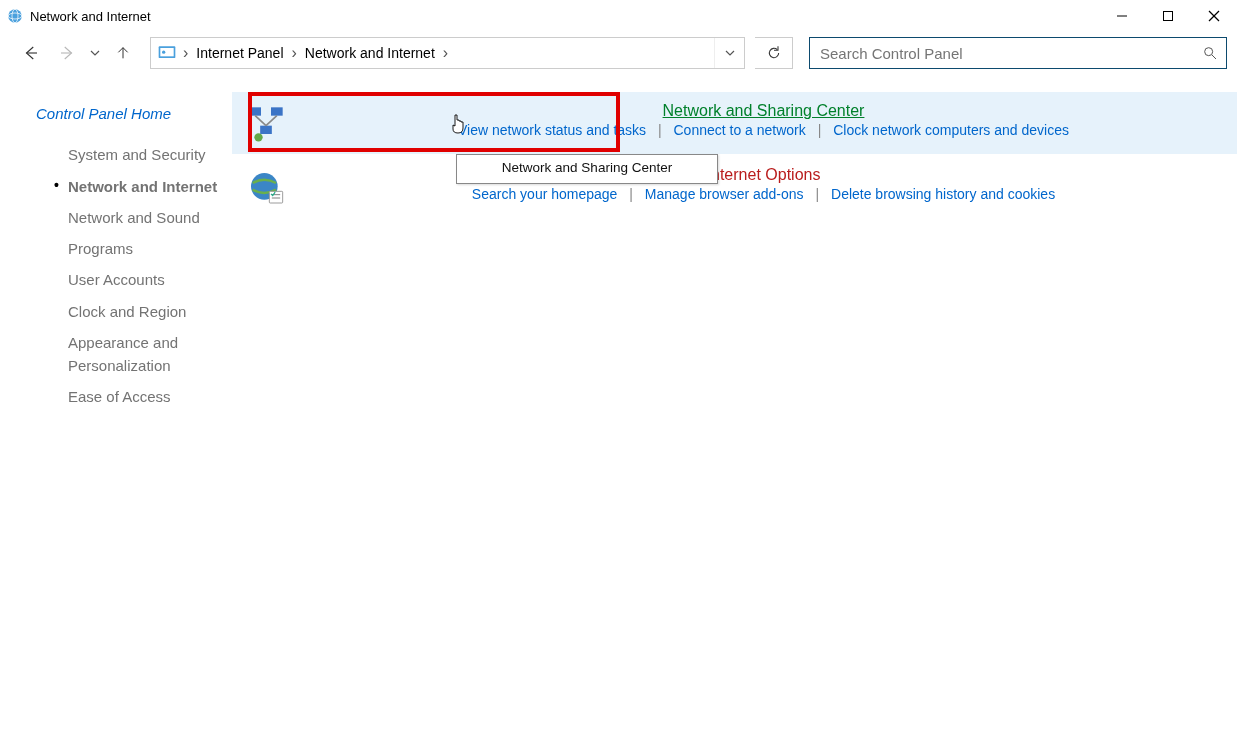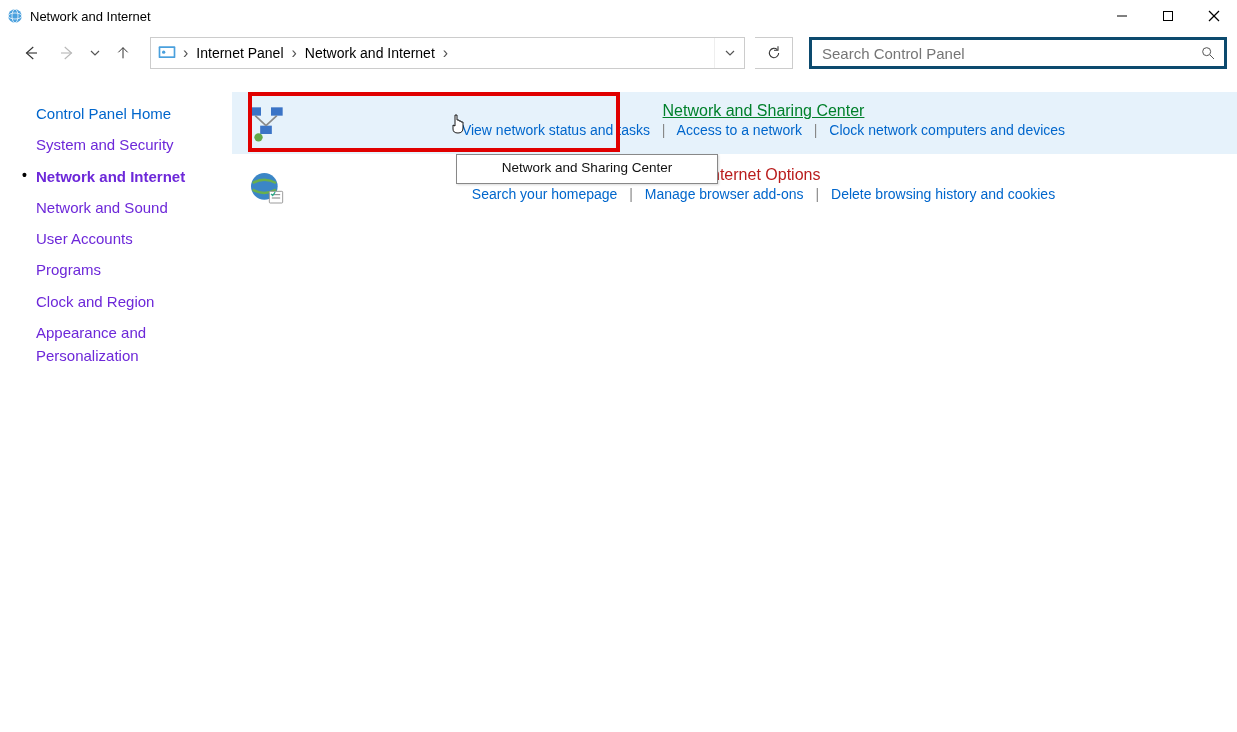--- a/index.html
+++ b/index.html
@@ -18,32 +18,32 @@
   
   .navbar { height:42px; display:flex; align-items:center; padding:0 10px 0 14px; gap:2px;}
   .navbtn { width:34px; height:34px; display:flex; align-items:center; justify-content:center; }
   .navbtn svg { stroke:#333; fill:none; }
   .breadcrumb-wrap { flex:1; height:32px; border:1px solid #ccc; display:flex; align-items:center; margin:0 8px; }
   .bc-icon { width:20px; height:20px; margin-left:6px; margin-right:4px; }
   .bc { padding:0 6px; height:100%; display:flex; align-items:center; font-size:14px;}
   .bc-sep { color:#555; padding:0 2px;}
   .bc-expand { width:30px; height:30px; margin-left:auto; display:flex; align-items:center; justify-content:center; border-left:1px solid #eee;}
   .refresh { width:38px; height:32px; border:1px solid #ccc; border-left:none; display:flex; align-items:center; justify-content:center;}
-  .search { width:418px; height:32px; border:3px solid #0c4a6e; display:flex; align-items:center; padding:0 8px; margin-left:14px;gap:12px;}
+  .search { width:418px; height:32px; border:1px solid #0c4a6e; display:flex; align-items:center; padding:0 8px; margin-left:14px;gap:12px;}
   .search input { border:none; outline:none; flex:1; font-size:15px; color:#555;}
   .search .sicon { width:16px; height:16px; }
 
   
   .body { display:flex; height:calc(100% - 74px); }
   .sidebar { width:232px; padding:24px 12px 0 36px; }
   .sidebar .item { font-size:15px; color:#0066cc; padding:4px 0; line-height:1.55; cursor:pointer;}
-  .sidebar .item.first { color:#0066cc; }
+  .sidebar .item.first { color:#0066cc; margin-bottom:10px;font-style:italic;}
   .sidebar .item.active { color:#000; font-weight:600; position:relative;}
   .sidebar .item.active::before { content:"•"; position:absolute; left:-14px; color:#000; font-size:14px;}
-  .sidebar .item.plain { color:#6d28d9; }
+  .sidebar .item.plain { color:#737373;margin-left:32px; }
 
   .main { flex:1; padding-top:18px; position:relative;text-align:center;}
   .block { display:flex; padding:8px 12px 10px 8px; margin-bottom:2px; position:relative;}
   .block.highlight { background:#e6f2fb; }
   .block .icon48 { width:40px; height:40px; margin:4px 16px 0 6px; flex-shrink:0;}
   .block .content { flex:1; }
   .block .heading { font-size:16px; color:#00802b; text-decoration:underline; display:inline-block; padding:2px 0;}
   .block .heading.plain { color:#b91c1c; text-decoration:none;}
   .links { font-size:14px; color:#0066cc; }
   .links span { cursor:pointer;}
@@ -150,45 +150,46 @@
       </span>
     </div>
   </div>
 
   <div class="body">
     <div class="sidebar">
       <div class="item first">Control Panel Home</div>
       <div class="item plain">System and Security</div>
       <div class="item active plain">Network and Internet</div>
       <div class="item plain">Network and Sound</div>
+      <div class="item plain">Programs</div>
       <div class="item plain">User Accounts</div>
-      <div class="item plain">Programs</div>
       <div class="item plain">Clock and Region</div>
       <div class="item plain" style="max-width:140px">Appearance and Personalization</div>
+      <div class="item plain">Ease of Access</div>
     </div>
 
     <div class="main">
 
       <div class="block highlight">
         <span class="icon48">
           <svg viewBox="0 0 48 48" width="40" height="40">
             <rect x="4" y="4" width="14" height="10" fill="#3b74c6"></rect>
             <rect x="30" y="4" width="14" height="10" fill="#3b74c6"></rect>
             <rect x="17" y="26" width="14" height="10" fill="#3b74c6"></rect>
             <line x1="11" y1="14" x2="24" y2="26" stroke="#888" stroke-width="2"></line>
             <line x1="37" y1="14" x2="24" y2="26" stroke="#888" stroke-width="2"></line>
             <circle cx="15" cy="40" r="5" fill="#64a848"></circle>
           </svg>
         </span>
         <div class="content">
           <a class="heading">Network and Sharing Center</a>
           <div class="links">
             <span>View network status and tasks</span>
             <span class="sep">|</span>
-            <span>Access to a network</span>
+            <span>Connect to a network</span>
             <span class="sep">|</span>
             <span>Clock network computers and devices</span>
           </div>
         </div>
       </div>
 
       <div class="block">
         <span class="icon48">
           <svg viewBox="0 0 48 48" width="40" height="40">
             <circle cx="22" cy="22" r="16" fill="#3b86c6"></circle>

